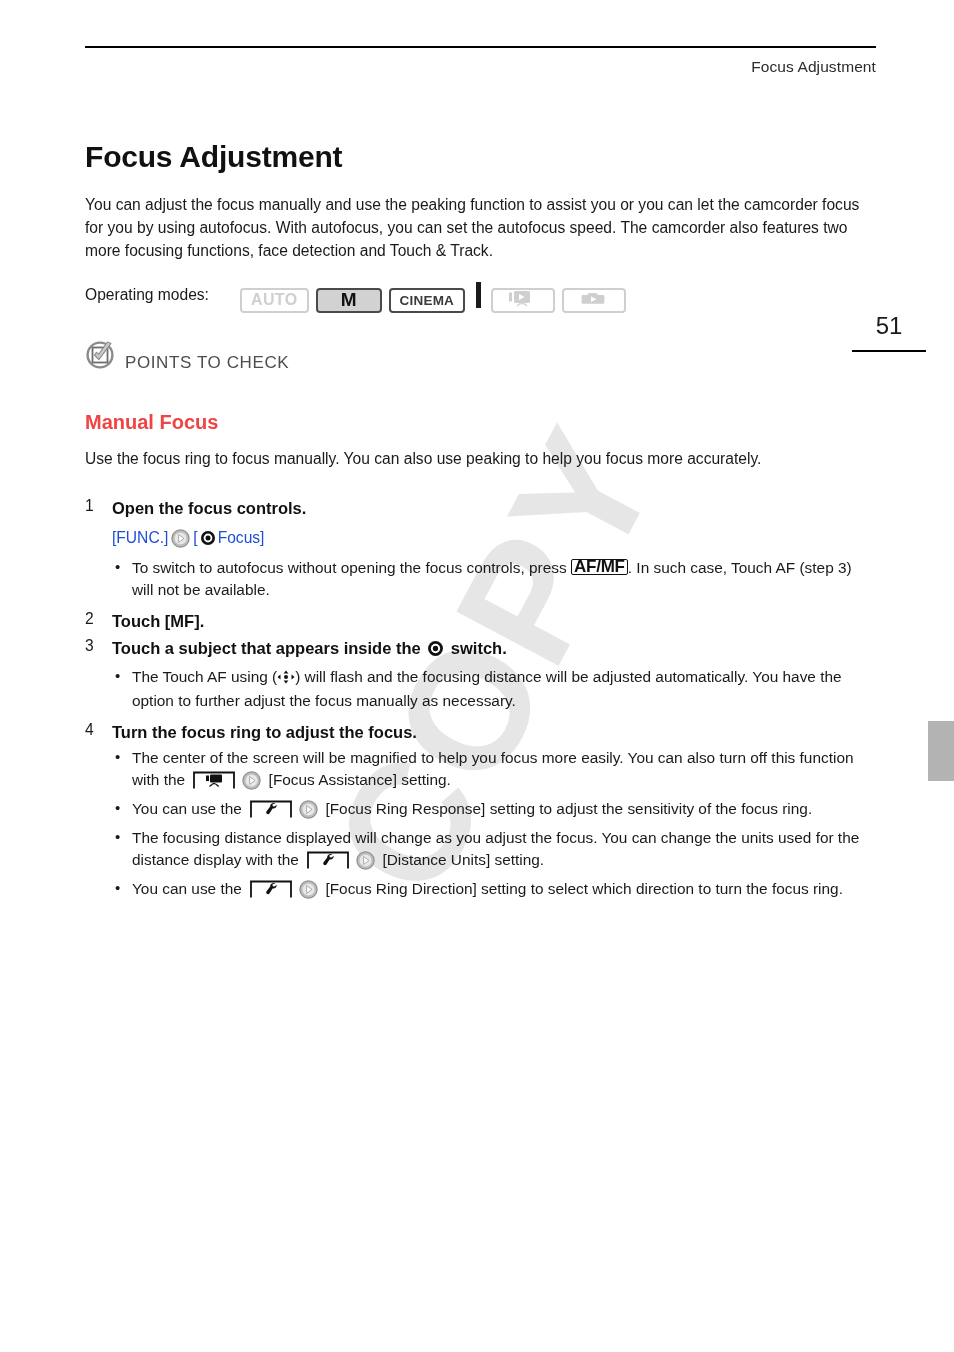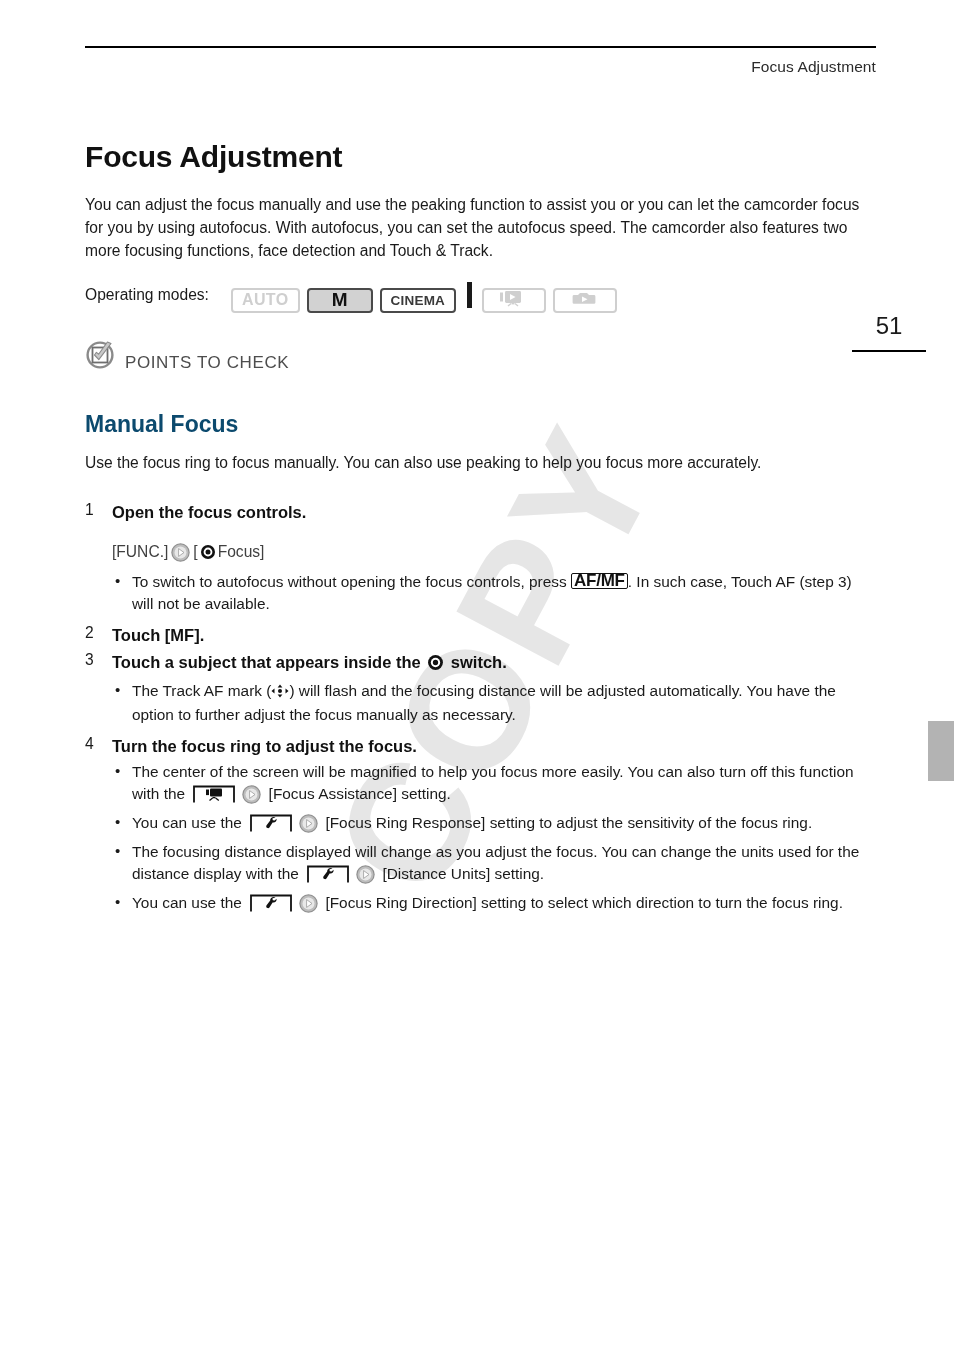--- a/index.html
+++ b/index.html
@@ -76,40 +76,40 @@
   }
 
   h1.title {
     font-size: 30px;
     font-weight: bold;
     margin: 0 0 20px 0;
     letter-spacing: -0.2px;
     color: #111;
   }
   h2.subtitle {
-    font-size: 23px;
+    font-size: 20px;
     font-weight: bold;
     margin: 0 0 14px 0;
-    color: #0c4a6e;
+    color: #ef4444;
   }
   p.body {
     font-size: 15.6px;
     line-height: 1.47;
     margin: 0 0 14px 0;
     color: #1a1a1a;
   }
 
   
   .opmodes {
     display: flex;
     align-items: center;
     margin: 12px 0 24px 0;
     font-size: 15.6px;
   }
-  .opmodes-label { margin-right: 22px; color:#1a1a1a; }
+  .opmodes-label { margin-right: 31px; color:#1a1a1a; }
   .mode-chip {
     display: inline-flex;
     align-items: center;
     justify-content: center;
     height: 25px;
     min-width: 58px;
     padding: 0 9px;
     margin-right: 7px;
     border-radius: 4px;
     box-sizing: border-box;
@@ -177,22 +177,22 @@
   }
   .step-head {
     font-size: 16.5px;
     font-weight: bold;
     line-height: 1.44;
     color: #111;
   }
   .step-sub {
     font-size: 15.6px;
     line-height: 1.5;
-    color: #404040;
-    margin-top: 16px;
+    color: #1d4ed8;
+    margin-top: 6px;
   }
   ul.bullets {
     list-style: none;
     margin: 2px 0 8px 0;
     padding: 0;
   }
   ul.bullets > li {
     position: relative;
     padding-left: 20px;
     font-size: 15.4px;
@@ -368,21 +368,21 @@
       </li>
 
       <li>
         <span class="step-num">3</span>
         <div class="step-head"><span>Touch a subject that appears inside the </span><span class="ico focus-dot"><svg width="17" height="17" viewBox="0 0 16 16" aria-hidden="true">
                 <circle cx="8" cy="8" r="7" fill="#111"></circle>
                 <circle cx="8" cy="8" r="4.4" fill="#ffffff"></circle>
                 <circle cx="8" cy="8" r="2.5" fill="#111"></circle>
               </svg></span><span> switch.</span></div>
         <ul class="bullets">
-          <li><span>The Track AF mark (</span><span class="ico touchaf"><svg width="18" height="14" viewBox="0 0 18 14" aria-hidden="true">
+          <li><span>The Touch AF using (</span><span class="ico touchaf"><svg width="18" height="14" viewBox="0 0 18 14" aria-hidden="true">
                   <polygon points="0.5,7 3.5,4.6 3.5,9.4" fill="#111"></polygon>
                   <polygon points="17.5,7 14.5,4.6 14.5,9.4" fill="#111"></polygon>
                   <polygon points="9,0.5 6.6,3.5 11.4,3.5" fill="#111"></polygon>
                   <polygon points="9,13.5 6.6,10.5 11.4,10.5" fill="#111"></polygon>
                   <circle cx="9" cy="7" r="2" fill="#111"></circle>
                 </svg></span><span>) will flash and the focusing distance will be adjusted automatically. You have the option to further adjust the focus manually as necessary.</span></li>
         </ul>
       </li>
 
       <li>

